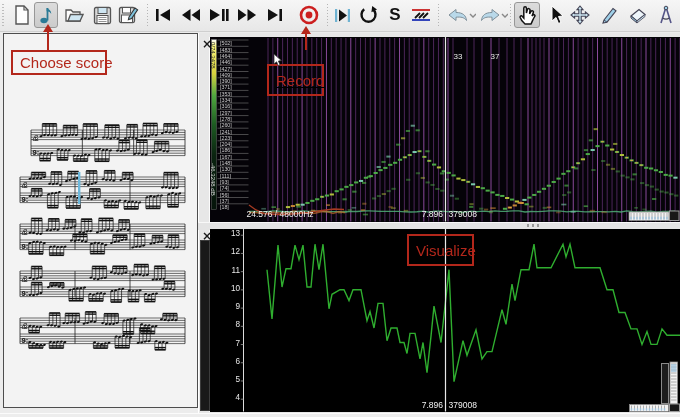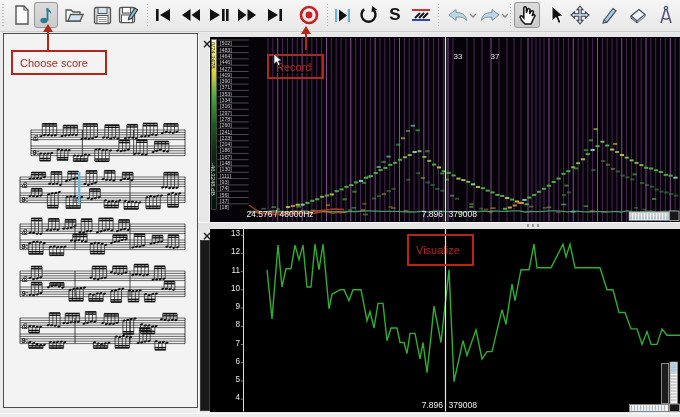--- a/index.html
+++ b/index.html
@@ -28,21 +28,21 @@
   .gutter-line{position:absolute;left:209px;top:37px;width:1px;height:375px;background:#fbfbfb;}
   .splitter{position:absolute;left:198px;top:222px;width:482px;height:7px;background:#e4e4e4;border-top:1px solid #f8f8f8;}
   .splitter-dots{position:absolute;left:527px;top:224px;width:12px;height:3px;
      background-image:repeating-linear-gradient(90deg,#9a9a9a 0 2px,transparent 2px 5px);}
   .close-x{position:absolute;width:12px;height:12px;color:#1a1a1a;font:bold 12px/12px "DejaVu Sans",sans-serif;text-align:center;}
   .dark-col{position:absolute;left:200px;top:240px;width:10px;height:171px;background:#191919;border:1px solid #3c3c3c;box-sizing:border-box;}
   .statusbar{position:absolute;left:0px;top:413px;width:680px;height:4px;background:#ededed;border-top:1px solid #fbfbfb;}
 
   
   .anno-box{position:absolute;border:2px solid #b3271b;display:flex;align-items:center;box-sizing:border-box;}
-  .anno-box span{color:#b3271b;font-size:11px;padding-left:7px;white-space:nowrap;}
+  .anno-box span{color:#b3271b;font-size:15px;padding-left:7px;white-space:nowrap;}
   .anno-shaft{position:absolute;width:2px;background:#b3271b;}
   .anno-head{position:absolute;width:0;height:0;border-left:5px solid transparent;border-right:5px solid transparent;border-bottom:8px solid #b3271b;}
 
   svg text{font-family:"Liberation Sans",sans-serif;}
 </style>
 </head>
 <body>
 
 <div id="app">
 
@@ -1524,21 +1524,21 @@
   <div class="statusbar"></div>
 
   <div class="anno-shaft" id="cs-shaft" style="left: 47px; top: 30px; height: 20px;"></div>
   <div class="anno-head" id="cs-head" style="left: 43px; top: 24px;"></div>
   <div class="anno-box" id="cs-box" style="left: 11px; top: 50px; width: 96px; height: 25px;">
     <span>Choose score</span>
   </div>
 
   <div class="anno-shaft" id="rec-shaft" style="left: 305px; top: 32px; height: 18px;"></div>
   <div class="anno-head" id="rec-head" style="left: 301px; top: 26px;"></div>
-  <div class="anno-box" id="rec-box" style="left: 267px; top: 54px; width: 57px; height: 25px; text-decoration: underline;">
+  <div class="anno-box" id="rec-box" style="left: 267px; top: 64px; width: 57px; height: 32px; text-decoration: underline;">
     <span>Record</span>
   </div>
 
   <div class="anno-box" id="viz-box" style="left: 407px; top: 234px; width: 67px; height: 32px;">
     <span>Visualize</span>
   </div>
 
   <svg id="mouse-ptr" width="10" height="14" style="position: absolute; left: 273px; top: 53px;">
     <path d="M1 1 L1 11 L3.6 8.8 L5.2 12.6 L7 11.8 L5.4 8 L8.4 7.6 Z" fill="#fff" stroke="#333" stroke-width="0.8"></path>
   </svg>

